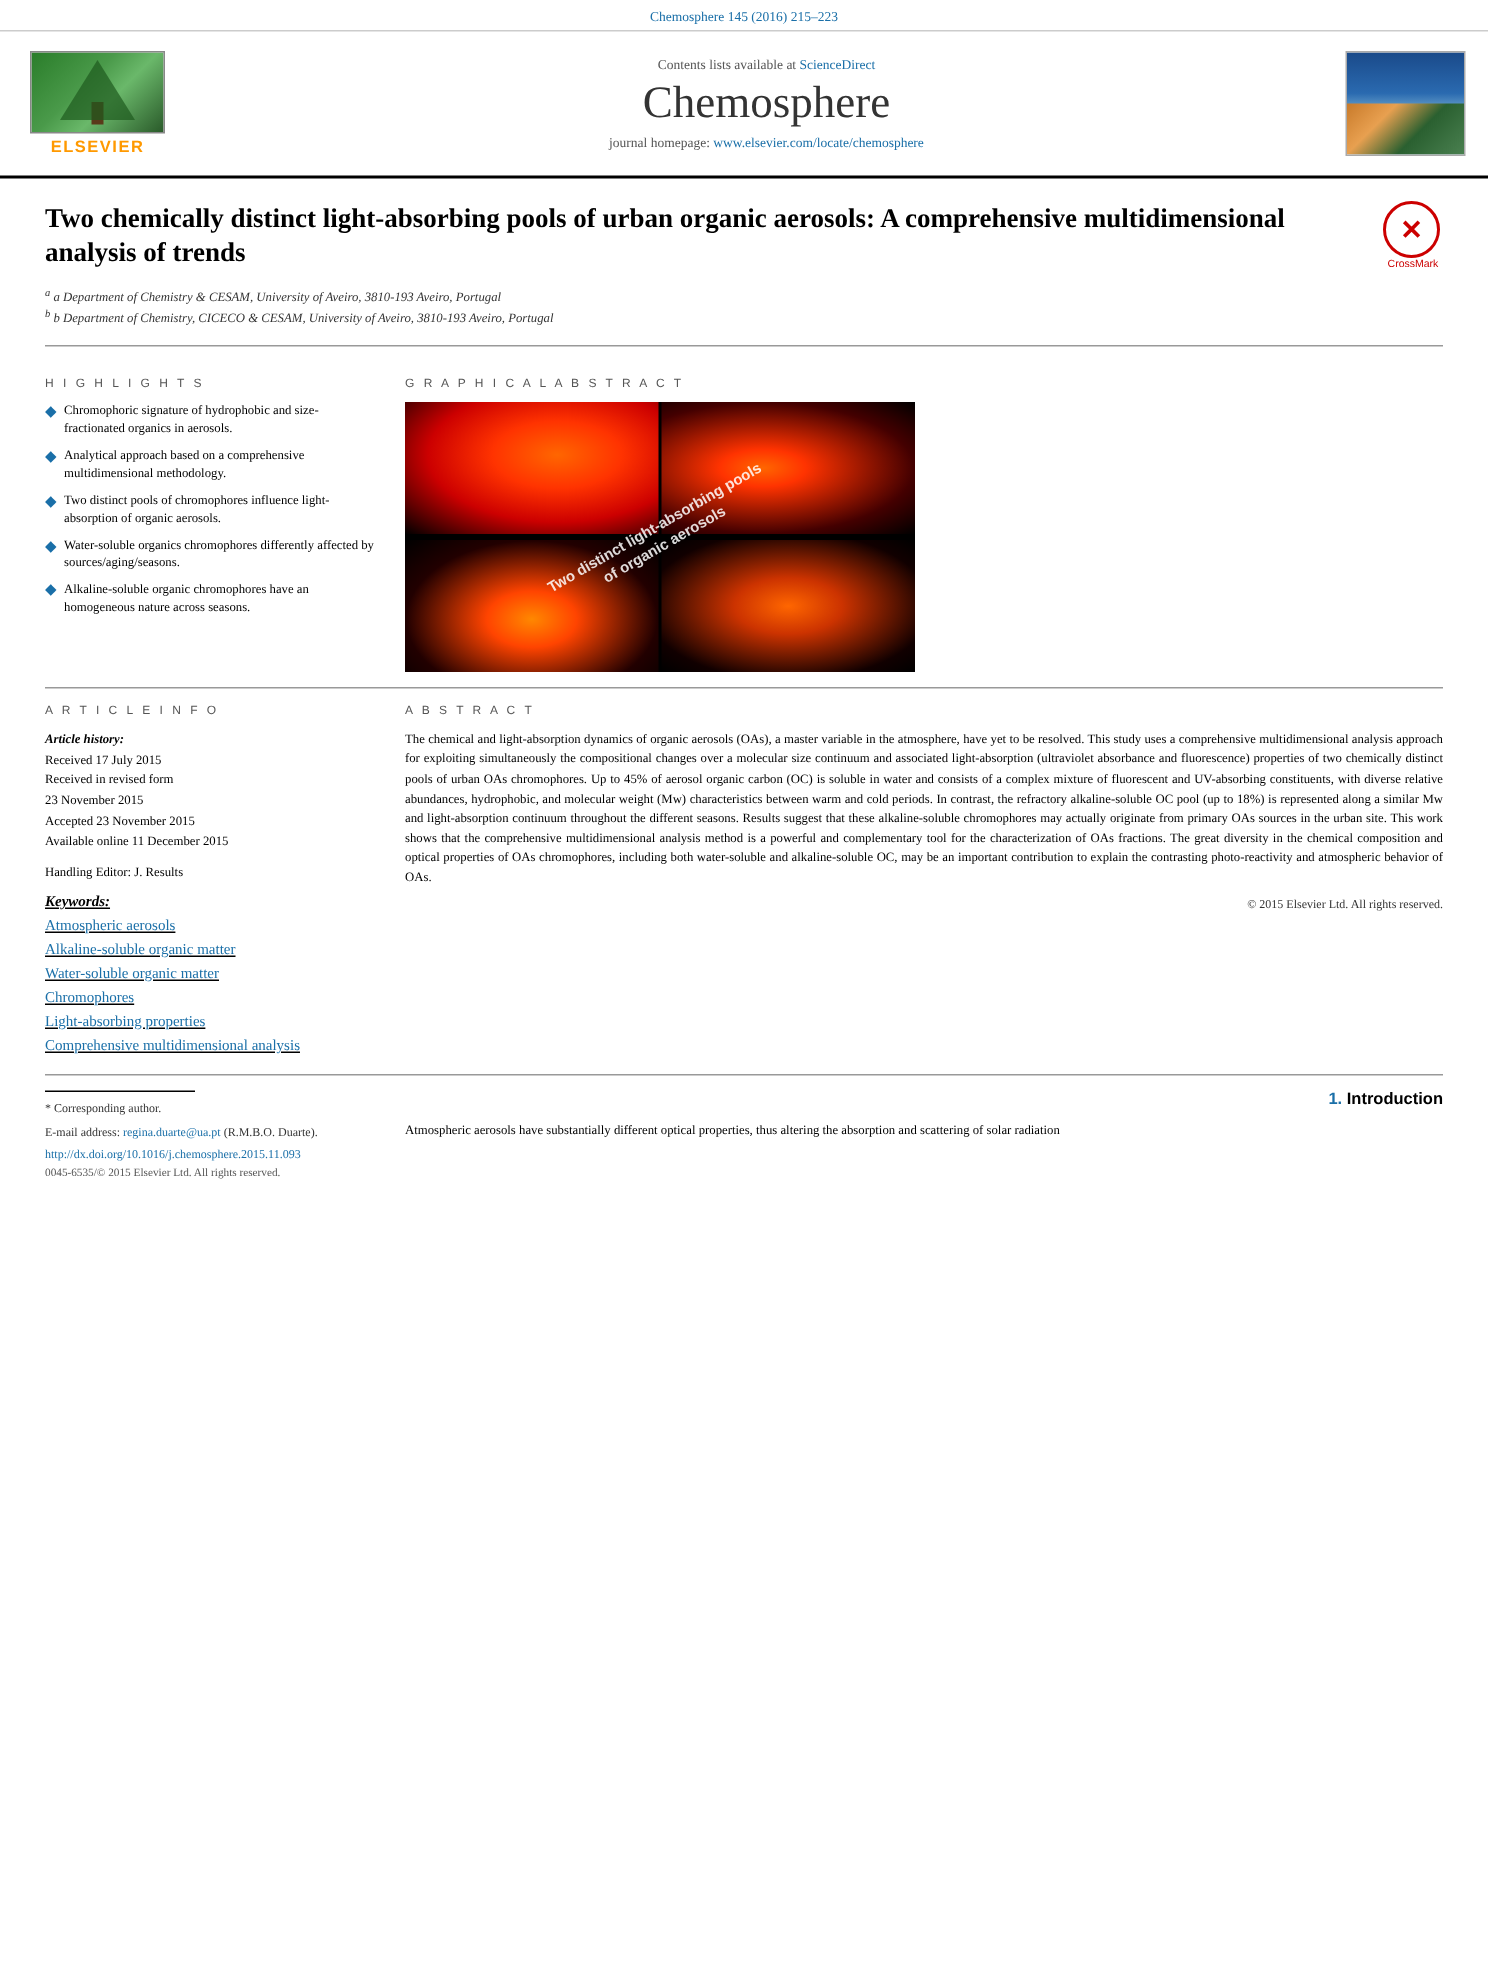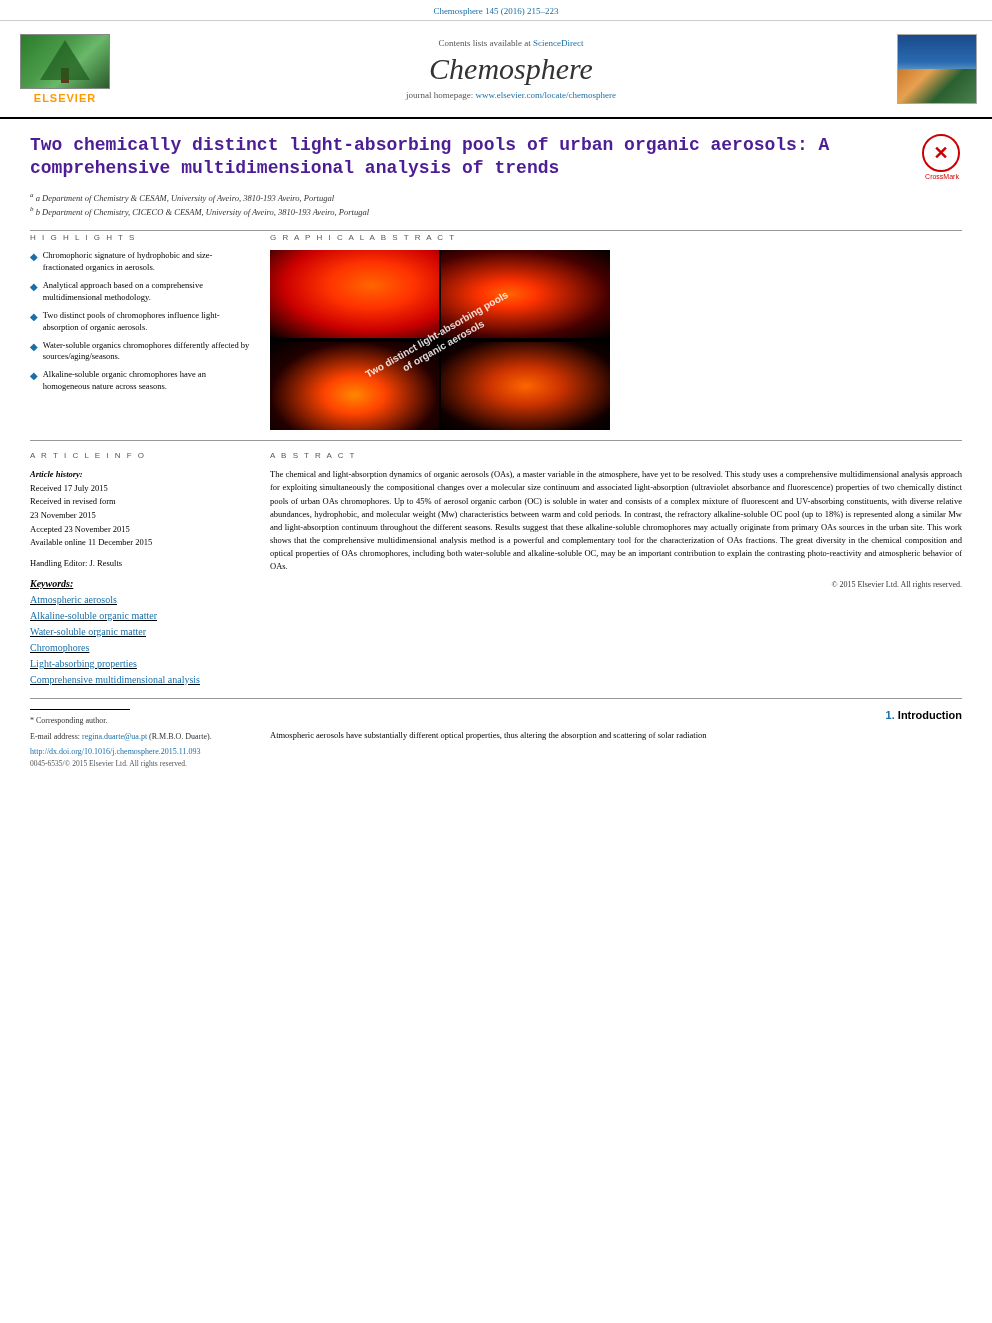--- a/index.html
+++ b/index.html
@@ -96,21 +96,20 @@
       font-size: 9px;
       color: #555;
     }
     .sciencedirect-link {
       color: #1a6fa8;
     }
     .journal-title-big {
       font-size: 30px;
       font-family: "Times New Roman", serif;
       color: #333;
-      font-style: italic;
     }
     .journal-homepage-line {
       font-size: 9px;
       color: #555;
     }
     .journal-homepage-link {
       color: #1a6fa8;
     }
     .header-right {
       width: 100px;
@@ -146,22 +145,22 @@
     .article-title-section {
       display: flex;
       align-items: flex-start;
       margin-bottom: 10px;
     }
     .article-title {
       flex: 1;
       font-size: 18px;
       font-weight: bold;
       line-height: 1.3;
-      color: #4c1d95;
-      font-family: Liberation Mono, monospace;
+      color: #000000;
+      font-family: Liberation Serif, serif;
     }
     .crossmark {
       width: 40px;
       height: 40px;
       margin-left: 15px;
       flex-shrink: 0;
     }
     .crossmark-circle {
       width: 38px;
       height: 38px;
@@ -211,21 +210,21 @@
     .affil-sup {
       font-size: 7px;
       vertical-align: super;
     }
 
     
     .two-col-section {
       display: flex;
       gap: 20px;
       border-top: 1px solid #999;
-      padding-top: 2px;
+      padding-top: 20px;
       margin-bottom: 10px;
     }
     .left-col {
       width: 220px;
       flex-shrink: 0;
     }
     .right-col {
       flex: 1;
     }
 

